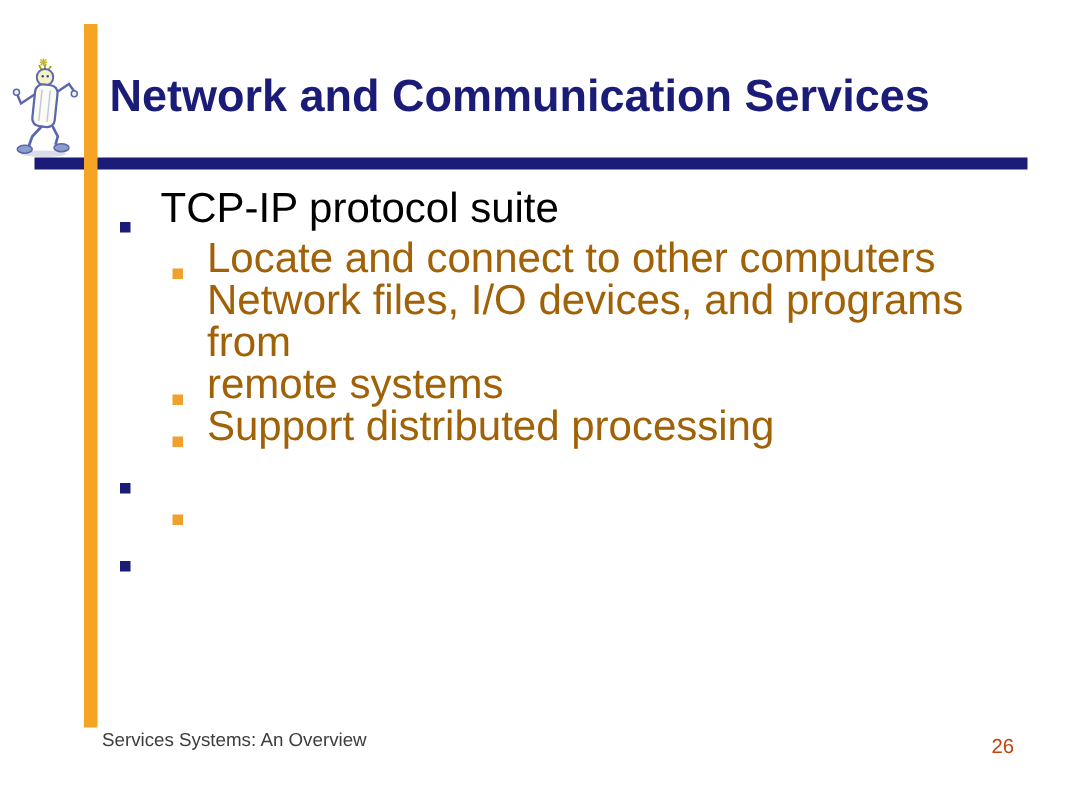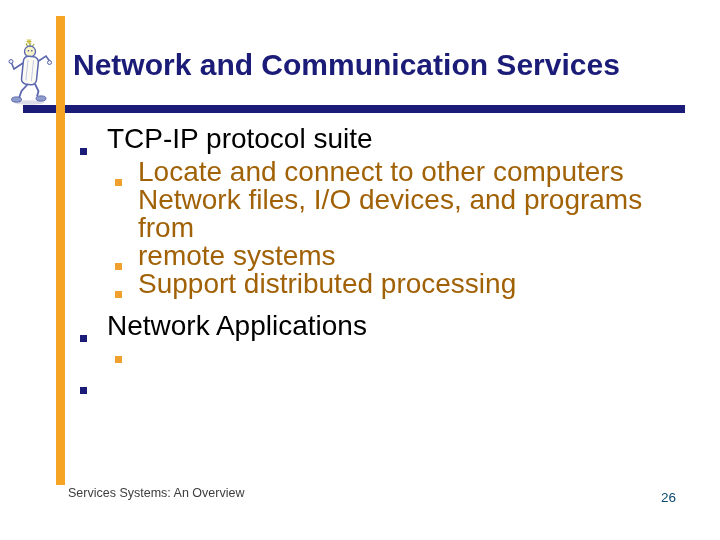--- a/index.html
+++ b/index.html
@@ -95,21 +95,21 @@
     font-size: 12.5px;
     line-height: 15px;
     color: #3d3d3d;
     z-index: 3;
   }
   .page-num {
     position: absolute;
     right: 44px;
     top: 490px;
     font-size: 13.5px;
-    color: #0c4a6e;
+    color: #c2410c;
     z-index: 3;
   }
 </style>
 </head>
 <body>
 
 <div class="slide">
 
   <div class="hrule"></div>
   <div class="vbar"></div>
@@ -185,21 +185,20 @@
             <span class="sq2"></span>
           </span>
         <span class="l2-text">Support distributed processing</span>
       </div>
     </div>
 
     <div class="row l1-row">
       <span class="bullet-cell">
           <span class="sq1"></span>
         </span>
-      <span class="l1-text">Network Applications</span>
     </div>
 
     <div class="sub-group">
       <div class="row l2-row">
         <span class="bullet-cell">
             <span class="sq2"></span>
           </span>
       </div>
     </div>
 

